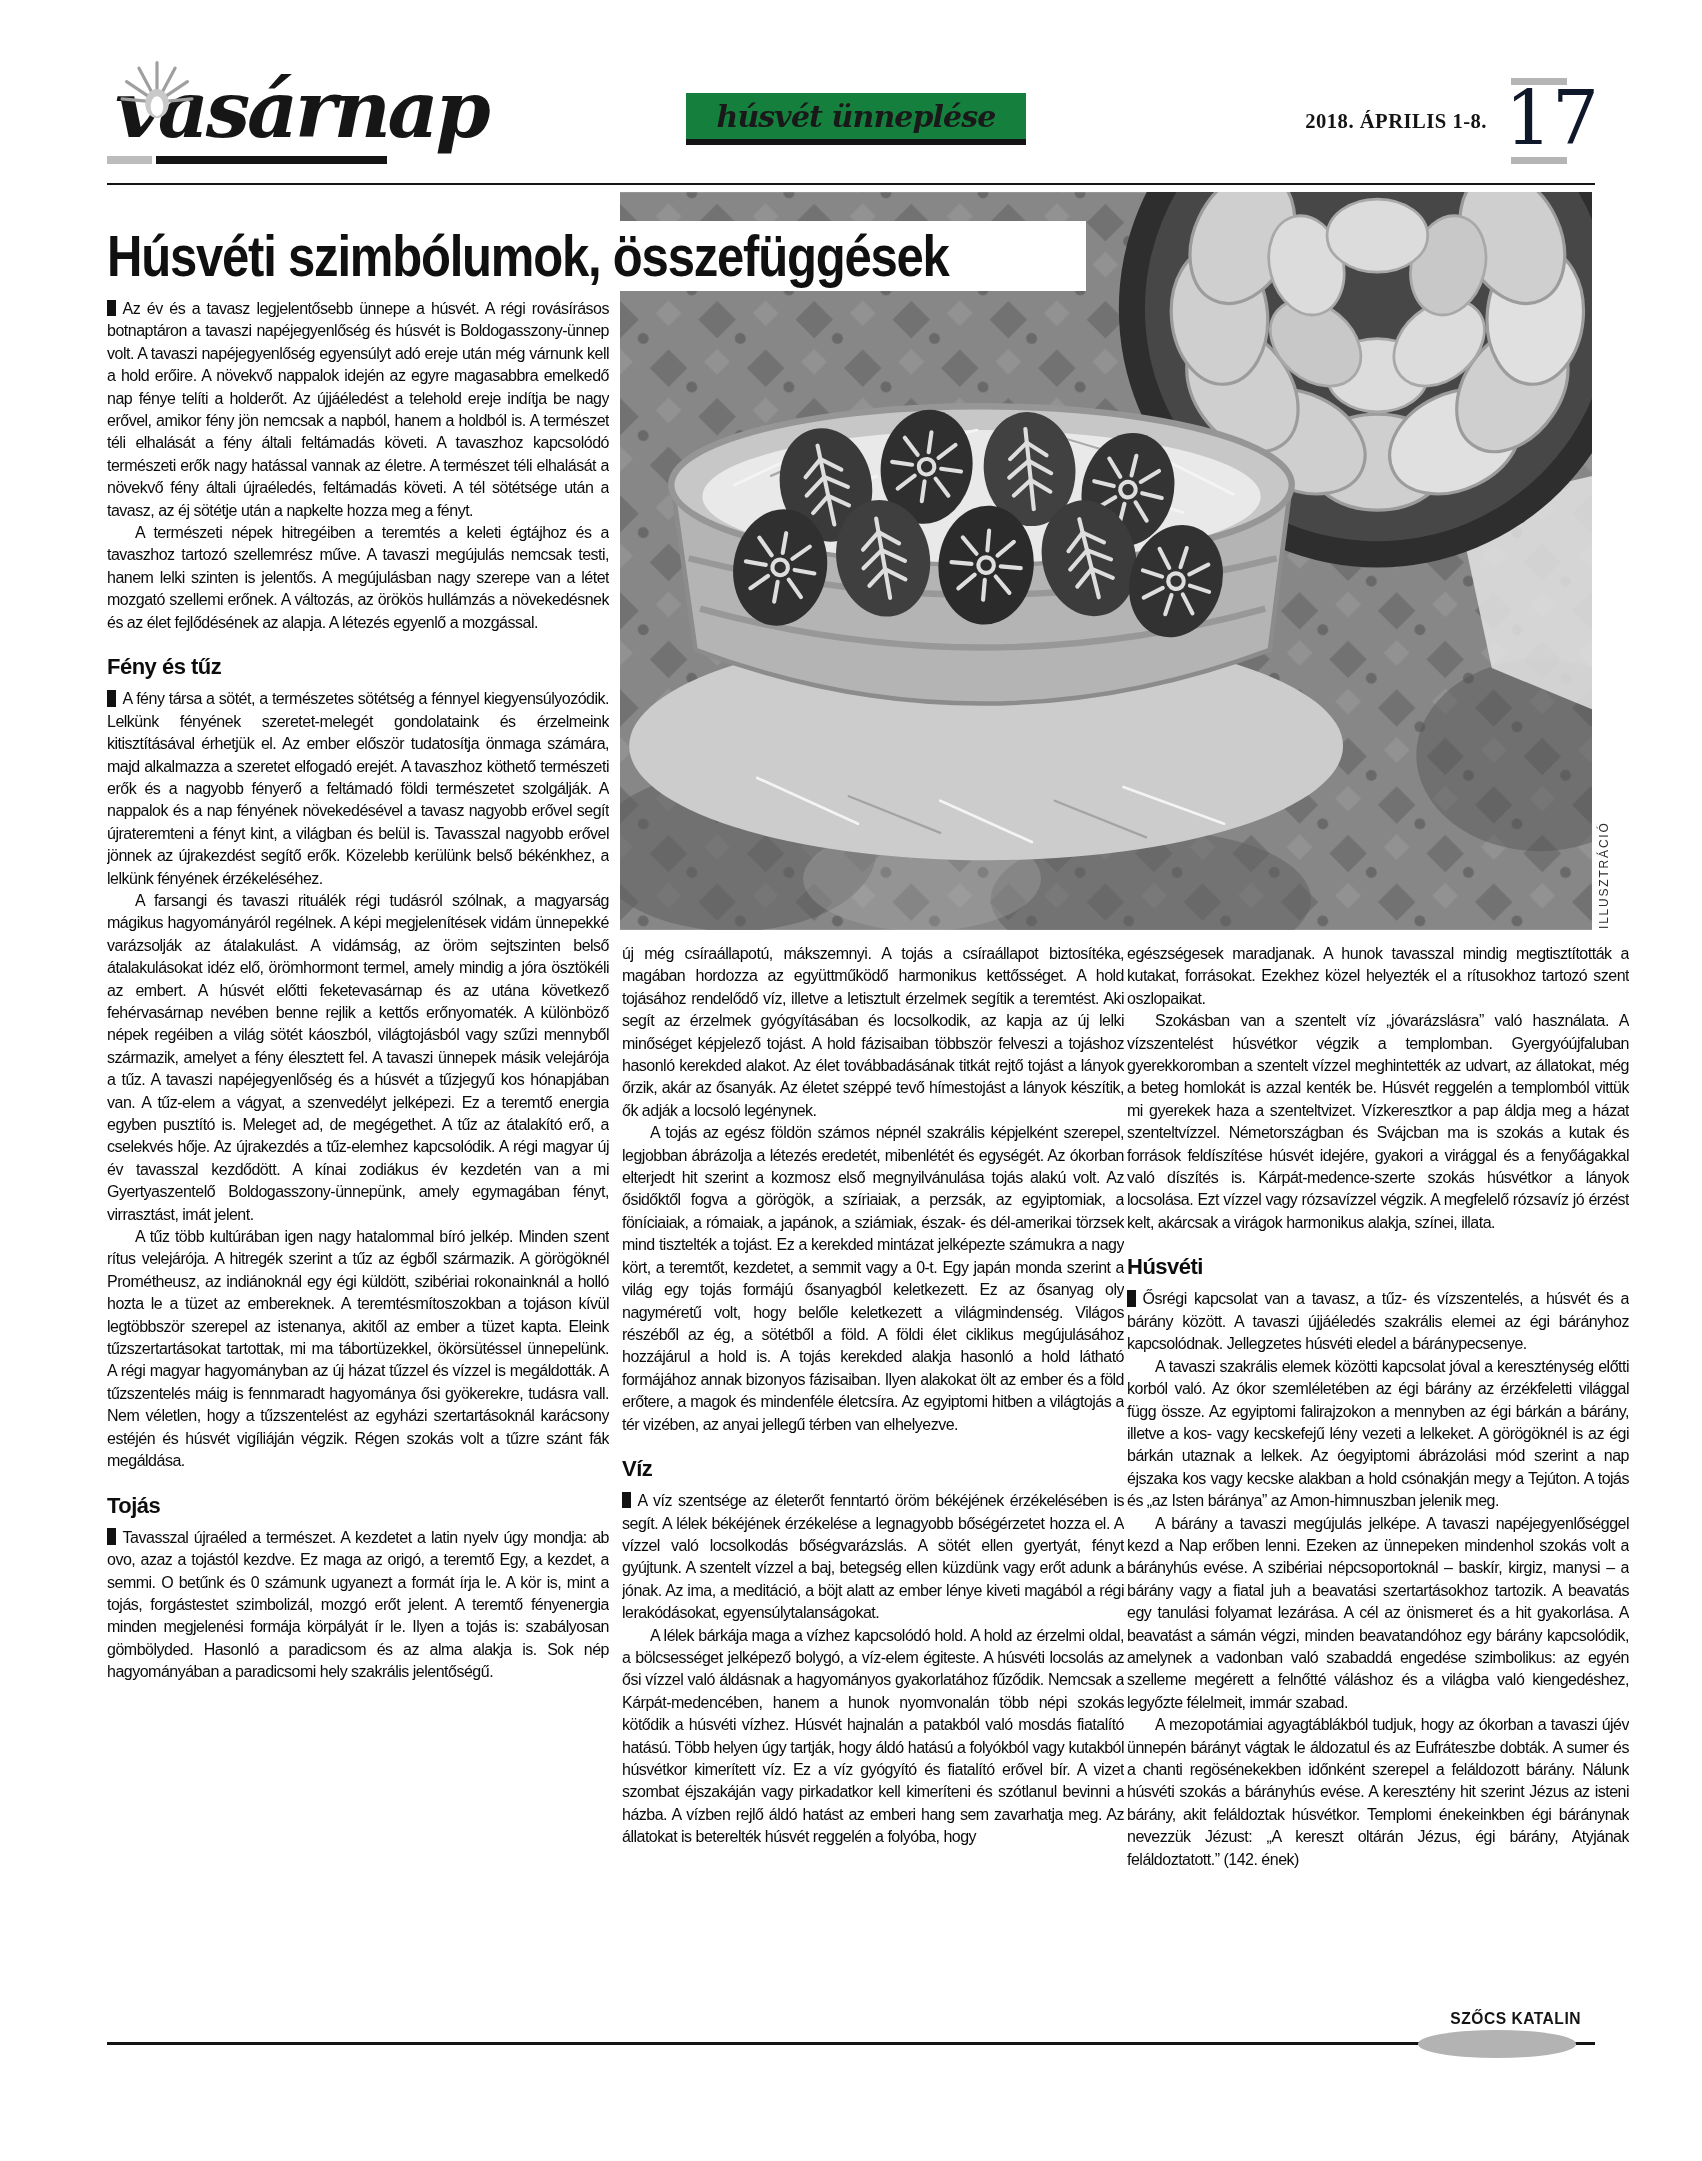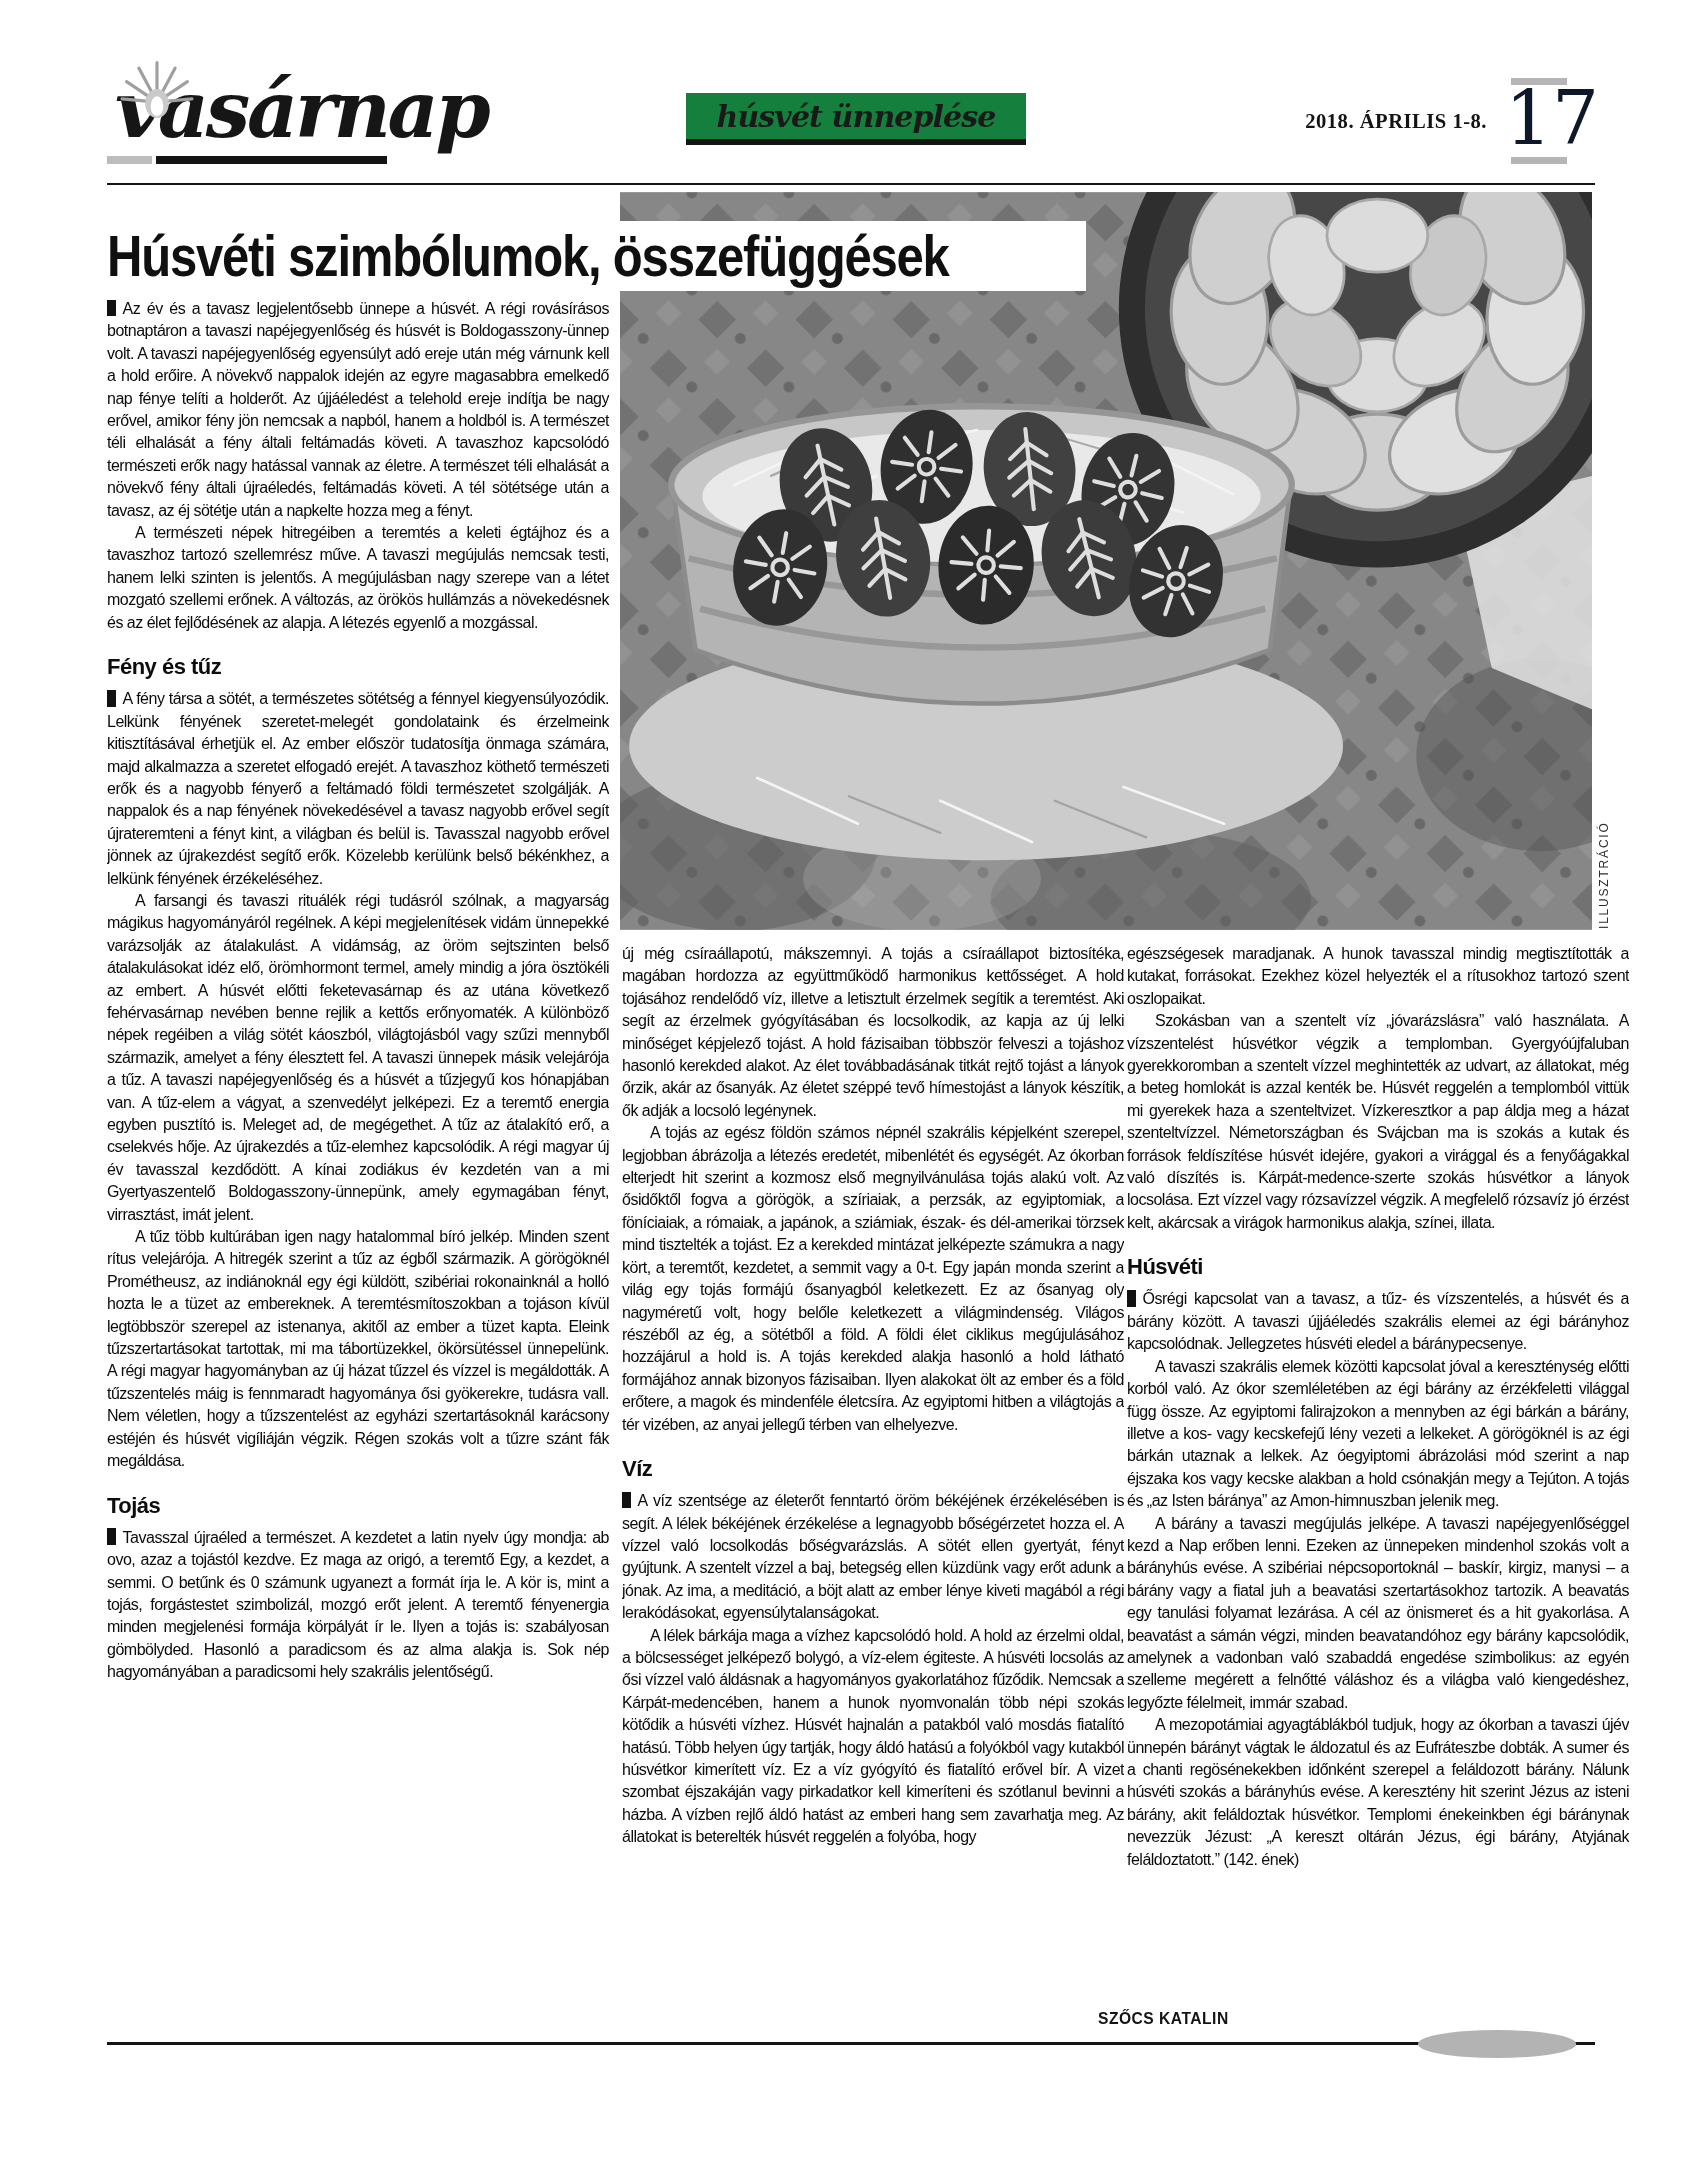--- a/index.html
+++ b/index.html
@@ -36,21 +36,21 @@
     letter-spacing:-0.5px;overflow:hidden;color:#0a0a0a;}
   #col-left{left:107px;top:298px;height:1724px;}
   #col-middle{left:622px;top:943px;height:1080px;}
   #col-right{left:1127px;top:943px;height:1080px;}
   .col p{margin:0;}
   .col p.ind{text-indent:28px;}
   .col h3{font-size:22px;line-height:24px;margin:21px 0 9.2px 0;letter-spacing:-0.5px;color:#0d0d0d;}
   .mark{display:inline-block;width:9.2px;height:16.5px;background:#111;margin-right:6.4px;
     vertical-align:-2.3px;}
   
-  #author-name{left:1098px;top:2010px;width:447px;text-align:left;font-weight:bold;font-size:15.6px;
+  #author-name{left:1134px;top:2010px;width:447px;text-align:right;font-weight:bold;font-size:15.6px;
     letter-spacing:0.5px;color:#141414;}
   #footer-rule{left:107px;top:2042px;width:1488px;height:2.7px;background:#141414;z-index:1;}
   #footer-ellipse{left:1418px;top:2030px;width:158px;height:27.5px;background:#b3b3b3;
     border-radius:50%;z-index:2;}
 </style>
 </head>
 <body>
 
 <div id="page">
 

